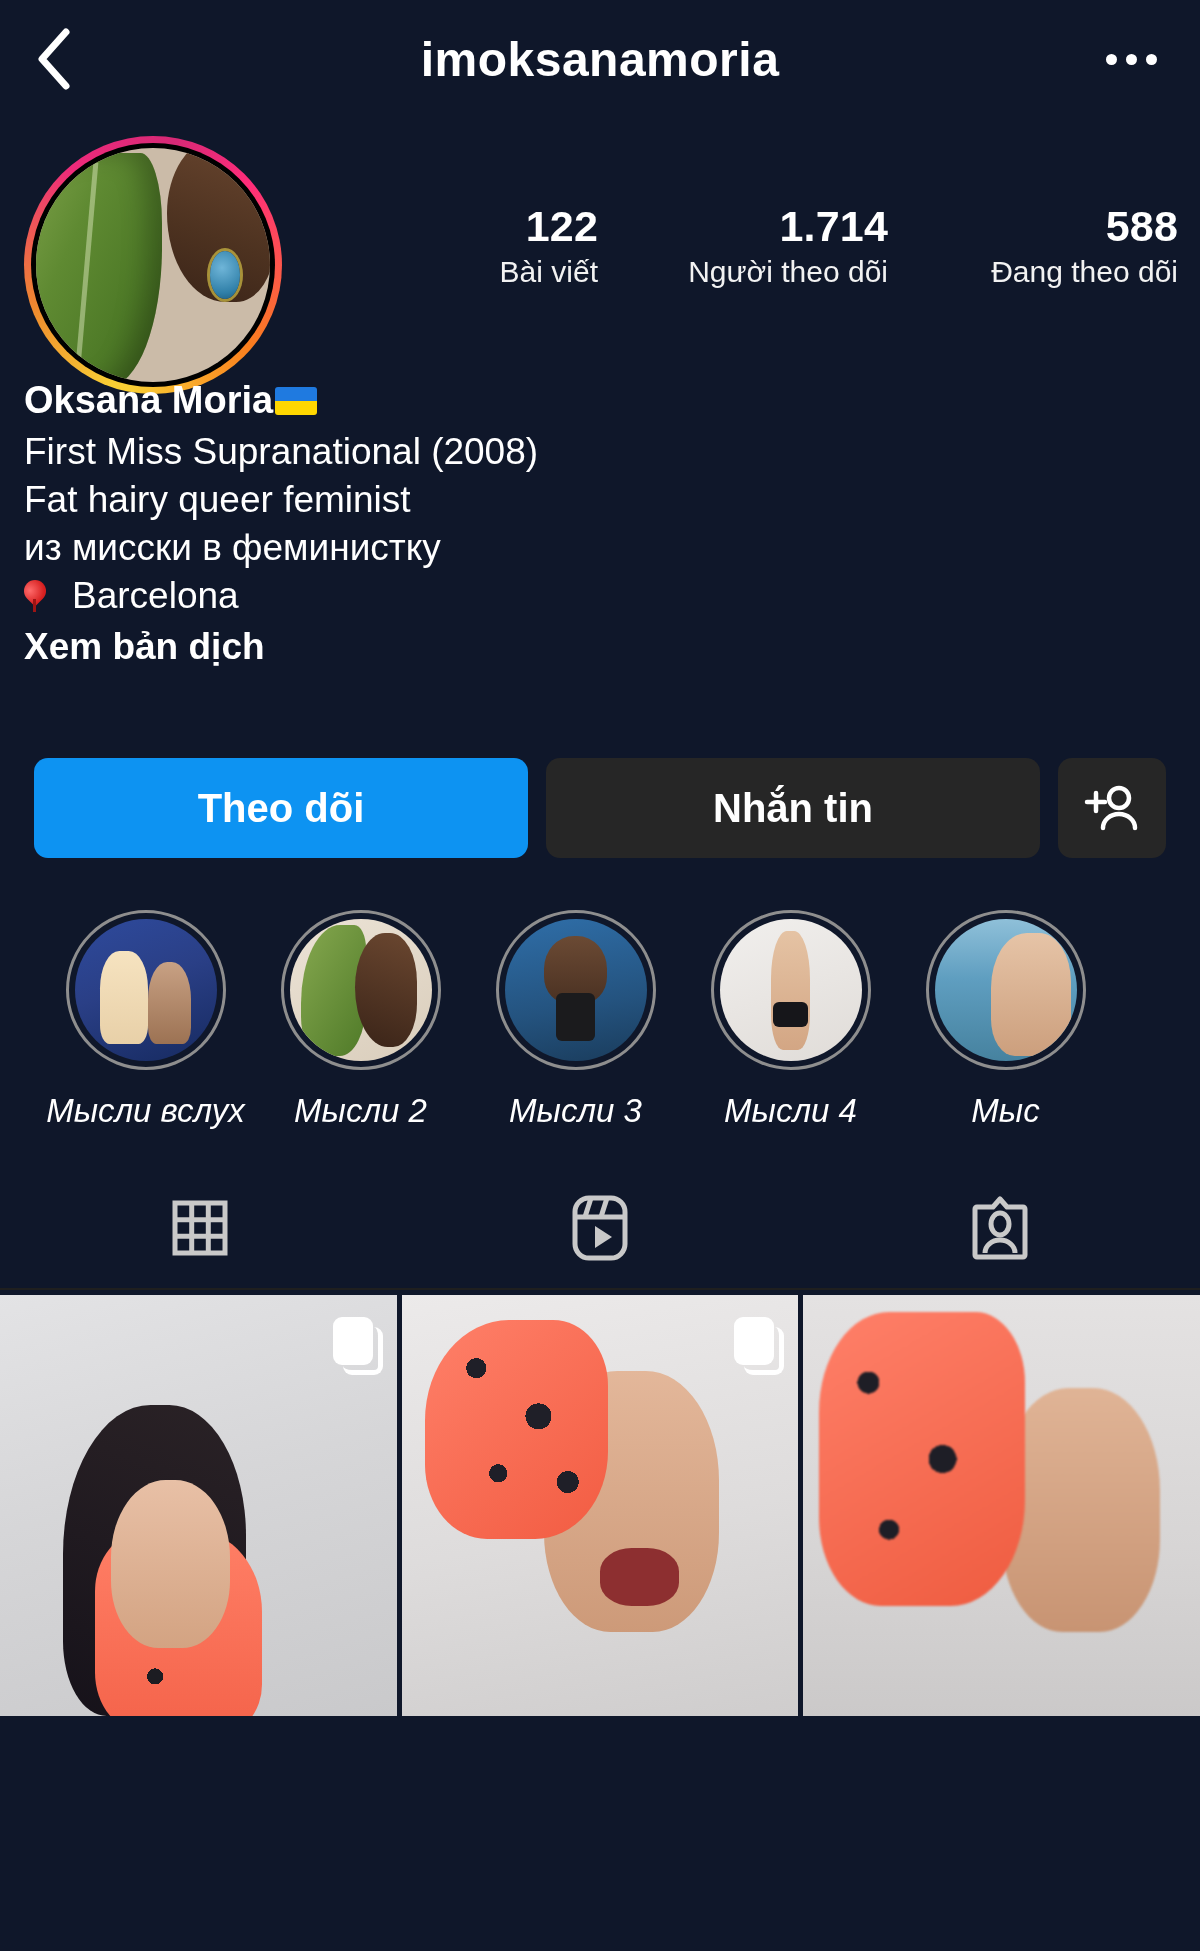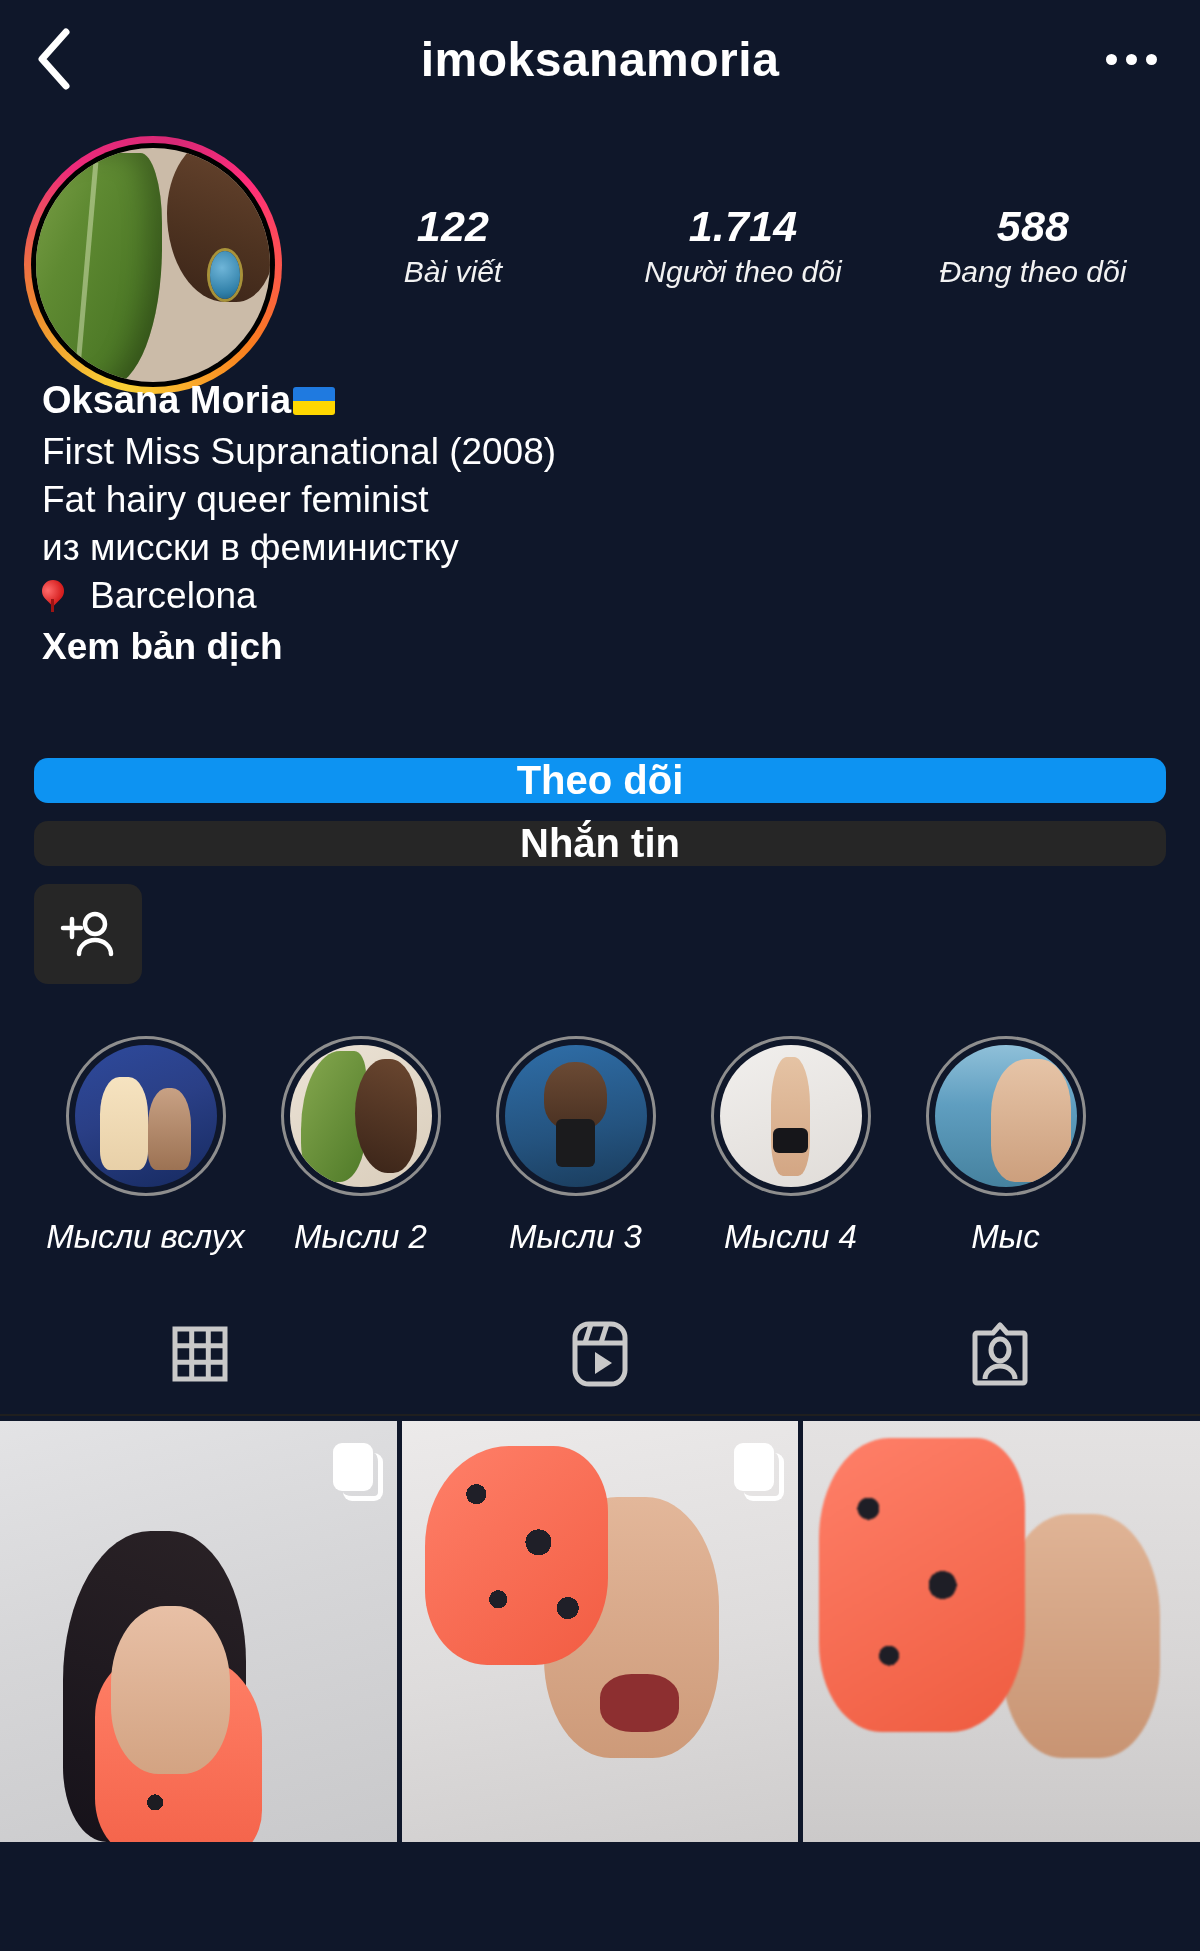--- a/index.html
+++ b/index.html
@@ -104,32 +104,32 @@
     background:radial-gradient(circle at 40% 35%, #6fb5d8, #2f7fa8 70%, #1d5a7c);
     box-shadow:0 0 0 3px rgba(210,190,70,.7);
   }
 
   .stats {
     flex:1;
     display:flex; align-items:flex-start;
     padding:66px 22px 0 8px;
   }
   .stat {
-    flex:1; text-align:center;font-style:italic;
+    flex:1; text-align:right;
   }
   .stat-num {
     font-size:43px; font-weight:bold; line-height:1.15; letter-spacing:0.2px;
   }
   .stat-label {
     font-size:30px; color:#f2f2f2; margin-top:4px; white-space:nowrap;
   }
 
   
   .bio {
-    padding:6px 34px 0 42px;
+    padding:6px 34px 0 24px;
   }
   .bio-name {
     font-size:38px; font-weight:bold; line-height:1.42;
     display:flex; align-items:baseline; gap:2px;
   }
   .flag-ua {
     display:inline-block; width:42px; height:28px;
     border-radius:3px; overflow:hidden; position:relative; top:2px;
     background:linear-gradient(#1f7ae0 0 50%, #ffd700 50% 100%);
   }
@@ -153,21 +153,20 @@
     width:3px; height:13px; background:#9c1414;
   }
   .bio-translate {
     font-size:37px; font-weight:bold; line-height:1.35; margin-top:2px;
   }
 
   
   .actions {
     display:flex; gap:18px;
     padding:86px 34px 0 34px;
-    flex-direction:column;
   }
   .btn {
     height:100px; border-radius:14px;
     display:flex; align-items:center; justify-content:center;
     font-size:40px; font-weight:bold;
   }
   .btn-follow { flex:1.02; background:#0d93f2; color:#fff; }
   .btn-message { flex:1.02; background:#262626; color:#fff; }
   .btn-adduser {
     width:108px; background:#262626;

